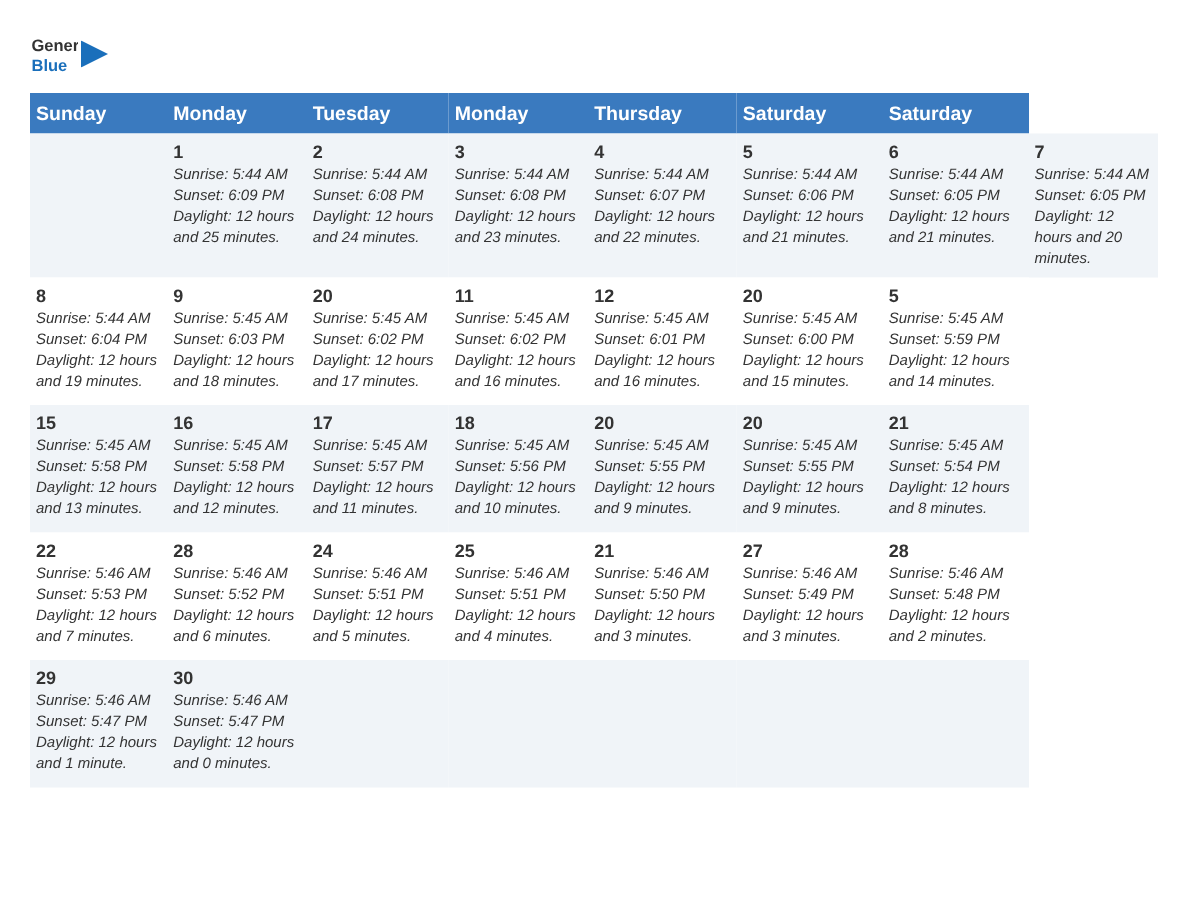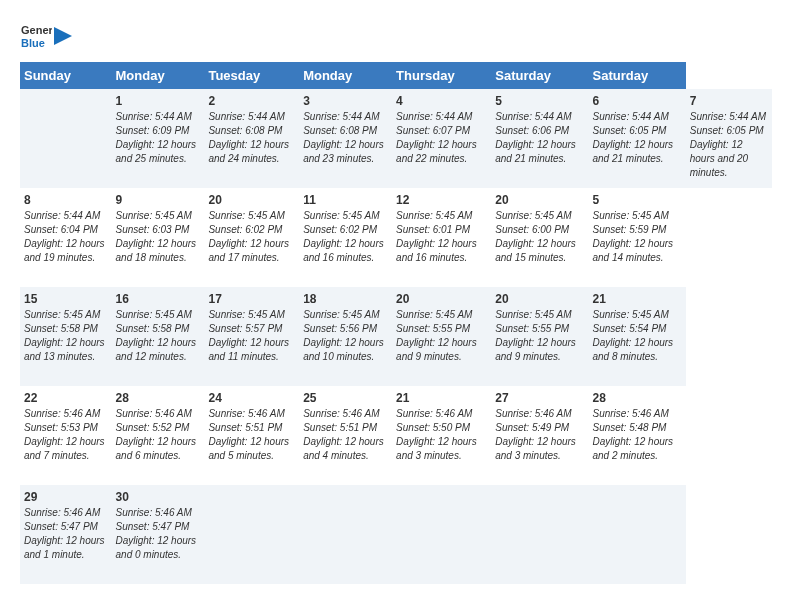--- a/index.html
+++ b/index.html
@@ -57,21 +57,21 @@
     tbody tr:nth-child(even) {
       background-color: #fff;
     }
     tbody td {
       padding: 5px 4px;
       vertical-align: top;
       font-size: 10.5px;
       color: #333;
       border: none;
       min-height: 70px;
-      height: 99px;
+      height: 85px;
     }
     .day-num {
       font-weight: bold;
       font-size: 12px;
       display: block;
       margin-bottom: 2px;
     }
     .day-info {
       font-size: 10px;
       line-height: 1.4;

